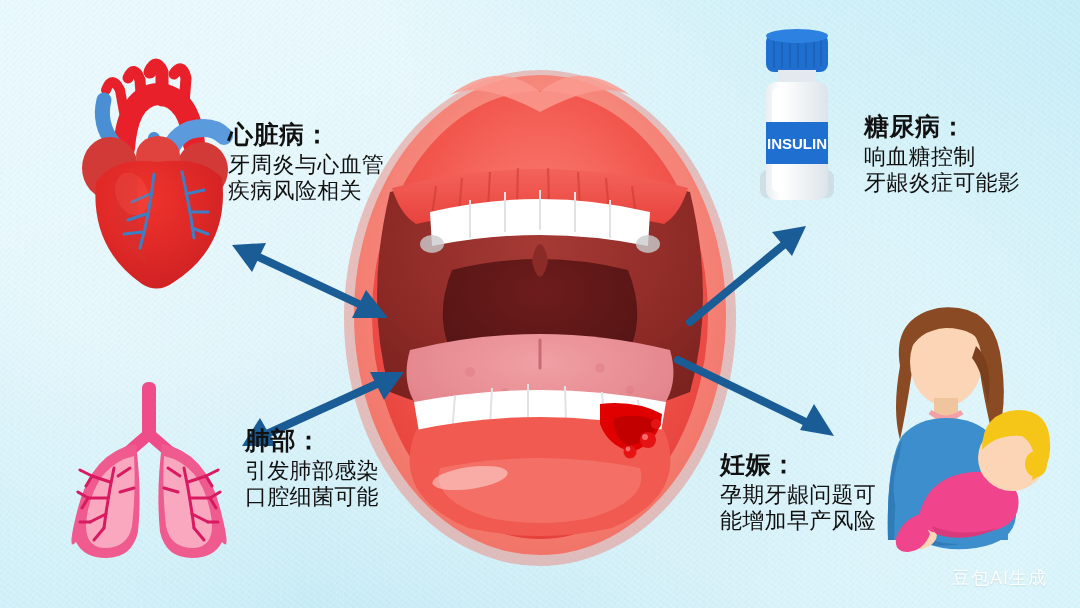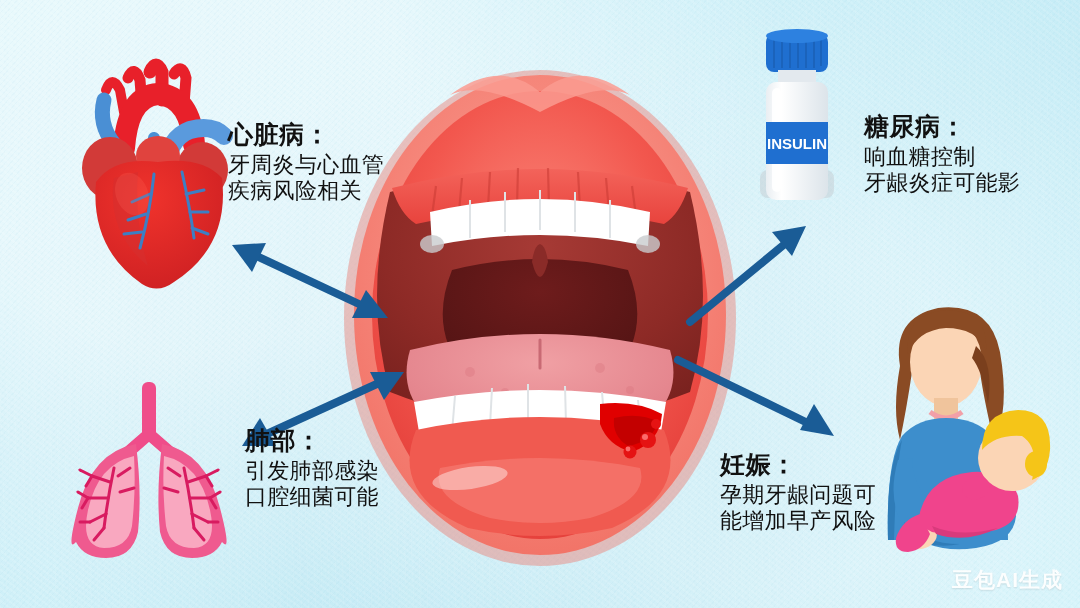--- a/index.html
+++ b/index.html
@@ -32,21 +32,21 @@
   .callout .ttl{font-weight:bold;font-size:25px;letter-spacing:.5px;margin-bottom:3px;white-space:nowrap;}
   .callout .bd{font-size:22px;letter-spacing:.3px;}
   .callout .bd div{white-space:nowrap;}
 
   #c-heart{left:228px;top:120px;}
   #c-diab{left:864px;top:112px;}
   #c-lung{left:245px;top:426px;}
   #c-preg{left:697px;top:450px;margin-left:23px;}
 
   
-  #watermark{position:absolute;left:952px;top:566px;font-size:21px;font-weight:bold;
+  #watermark{position:absolute;left:952px;top:566px;font-size:18px;font-weight:normal;
     color:#ffffff;opacity:.92;letter-spacing:1px;text-shadow:0 1px 2px rgba(0,0,0,.12);}
 </style>
 </head>
 <body>
 
 <div id="stage">
 
   <div class="bg-base"></div>
   <div class="bg-noise"></div>
 

